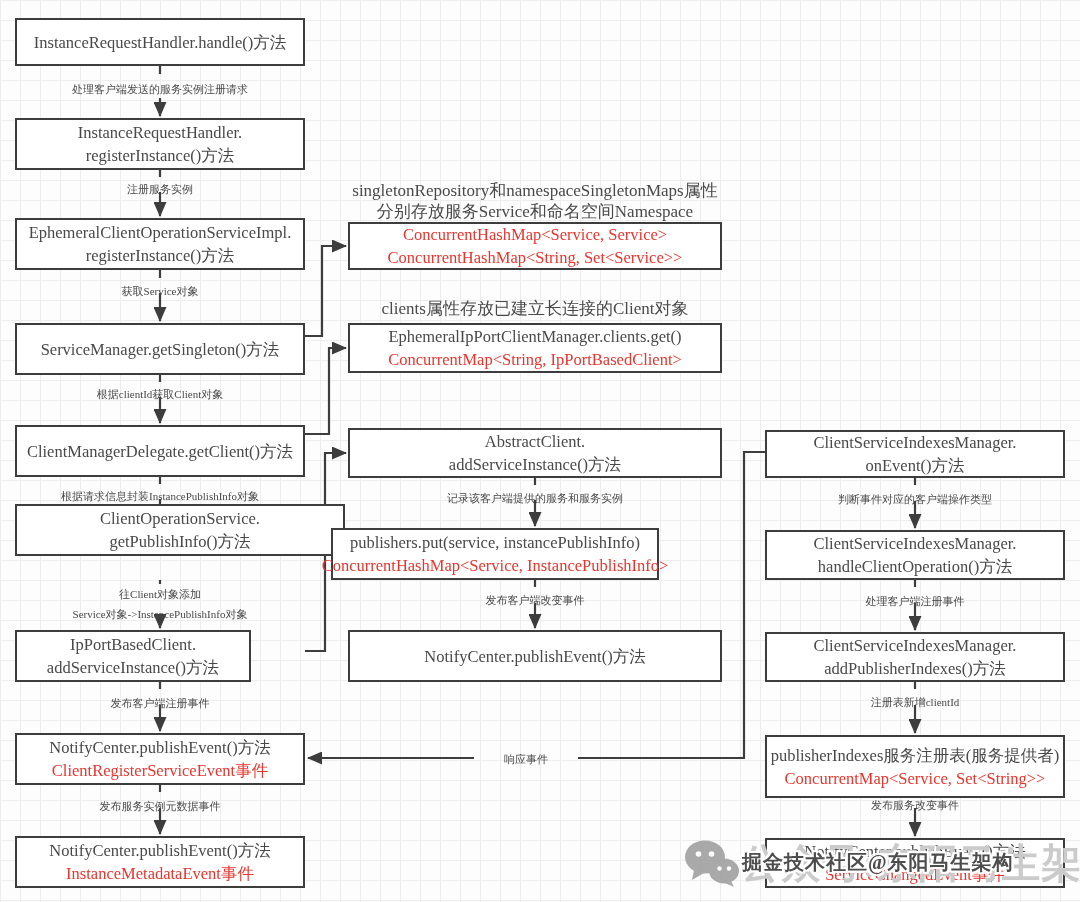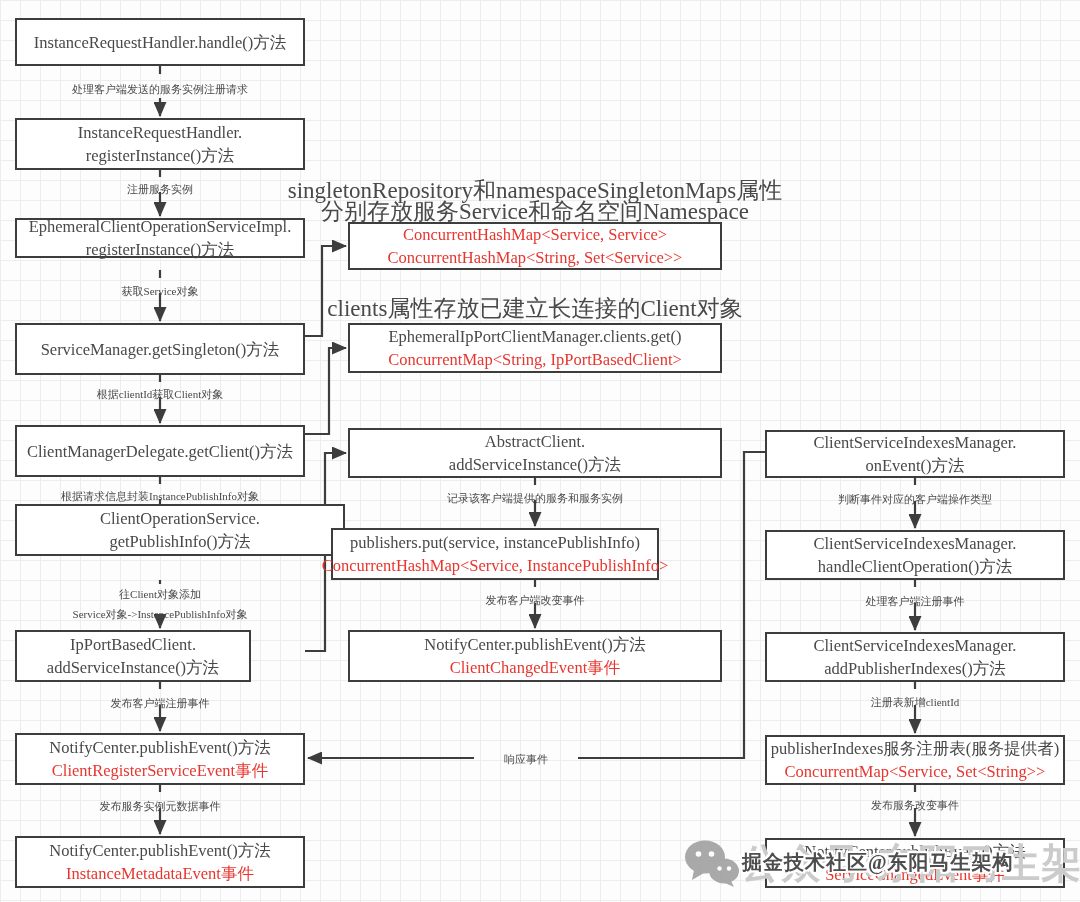--- a/index.html
+++ b/index.html
@@ -20,21 +20,21 @@
     text-align:center;font-size:16.5px;line-height:23px;color:#494949;
     box-sizing:border-box;white-space:nowrap;
   }
   .red{color:#e8352e;}
   .lbl{
     position:absolute;z-index:2;transform:translateX(-50%);
     font-size:11px;line-height:20px;color:#494949;text-align:center;white-space:nowrap;
   }
   .note{
     position:absolute;z-index:2;transform:translateX(-50%);
-    font-size:23px;line-height:21px;color:#494949;text-align:center;white-space:nowrap;
+    font-size:17px;line-height:21px;color:#494949;text-align:center;white-space:nowrap;
   }
   .wm-light{
     position:absolute;z-index:5;left:740px;top:836px;
     font-size:40px;font-weight:bold;color:#cbcbcb;white-space:nowrap;letter-spacing:1px;
   }
   .wm-dark{
     position:absolute;z-index:6;left:742px;top:849px;
     font-size:20px;font-weight:bold;color:#4d4d4d;white-space:nowrap;letter-spacing:1px;
     text-shadow:-2px -2px 0 #fff,2px -2px 0 #fff,-2px 2px 0 #fff,2px 2px 0 #fff,
                  0 -2px 0 #fff,0 2px 0 #fff,-2px 0 0 #fff,2px 0 0 #fff;
@@ -76,21 +76,21 @@
     </g>
   </svg>
 
   <div class="node" style="left:15px;top:18px;width:290px;height:48px">
     <span>InstanceRequestHandler.handle()方法</span>
   </div>
   <div class="node" style="left:15px;top:118px;width:290px;height:52px">
     <span>InstanceRequestHandler.</span>
     <span>registerInstance()方法</span>
   </div>
-  <div class="node" style="left:15px;top:218px;width:290px;height:40px">
+  <div class="node" style="left:15px;top:218px;width:290px;height:52px">
     <span>EphemeralClientOperationServiceImpl.</span>
     <span>registerInstance()方法</span>
   </div>
   <div class="node" style="left:15px;top:323px;width:290px;height:52px">
     <span>ServiceManager.getSingleton()方法</span>
   </div>
   <div class="node" style="left:15px;top:425px;width:290px;height:52px">
     <span>ClientManagerDelegate.getClient()方法</span>
   </div>
   <div class="node" style="left:15px;top:504px;width:330px;height:52px">
@@ -139,39 +139,38 @@
   <div class="node" style="left:348px;top:428px;width:374px;height:50px">
     <span>AbstractClient.</span>
     <span>addServiceInstance()方法</span>
   </div>
   <div class="node" style="left:331px;top:528px;width:328px;height:52px">
     <span>publishers.put(service, instancePublishInfo)</span>
     <span class="red">ConcurrentHashMap&lt;Service, InstancePublishInfo&gt;</span>
   </div>
   <div class="node" style="left:348px;top:630px;width:374px;height:52px">
     <span>NotifyCenter.publishEvent()方法</span>
-    <span class="red">ClientChangedEvent事件</span>
   </div>
 
   <div class="lbl" style="left:535px;top:488px">记录该客户端提供的服务和服务实例</div>
   <div class="lbl" style="left:535px;top:590px">发布客户端改变事件</div>
 
   <div class="node" style="left:765px;top:430px;width:300px;height:48px">
     <span>ClientServiceIndexesManager.</span>
     <span>onEvent()方法</span>
   </div>
   <div class="node" style="left:765px;top:530px;width:300px;height:50px">
     <span>ClientServiceIndexesManager.</span>
     <span>handleClientOperation()方法</span>
   </div>
   <div class="node" style="left:765px;top:632px;width:300px;height:50px">
     <span>ClientServiceIndexesManager.</span>
     <span>addPublisherIndexes()方法</span>
   </div>
-  <div class="node" style="left:765px;top:735px;width:300px;height:50px">
+  <div class="node" style="left:765px;top:735px;width:300px;height:63px">
     <span>publisherIndexes服务注册表(服务提供者)</span>
     <span class="red">ConcurrentMap&lt;Service, Set&lt;String&gt;&gt;</span>
   </div>
   <div class="node" style="left:765px;top:838px;width:300px;height:50px">
     <span>NotifyCenter.publishEvent()方法</span>
     <span class="red">ServiceChangedEvent事件</span>
   </div>
 
   <div class="lbl" style="left:915px;top:489px">判断事件对应的客户端操作类型</div>
   <div class="lbl" style="left:915px;top:591px">处理客户端注册事件</div>

